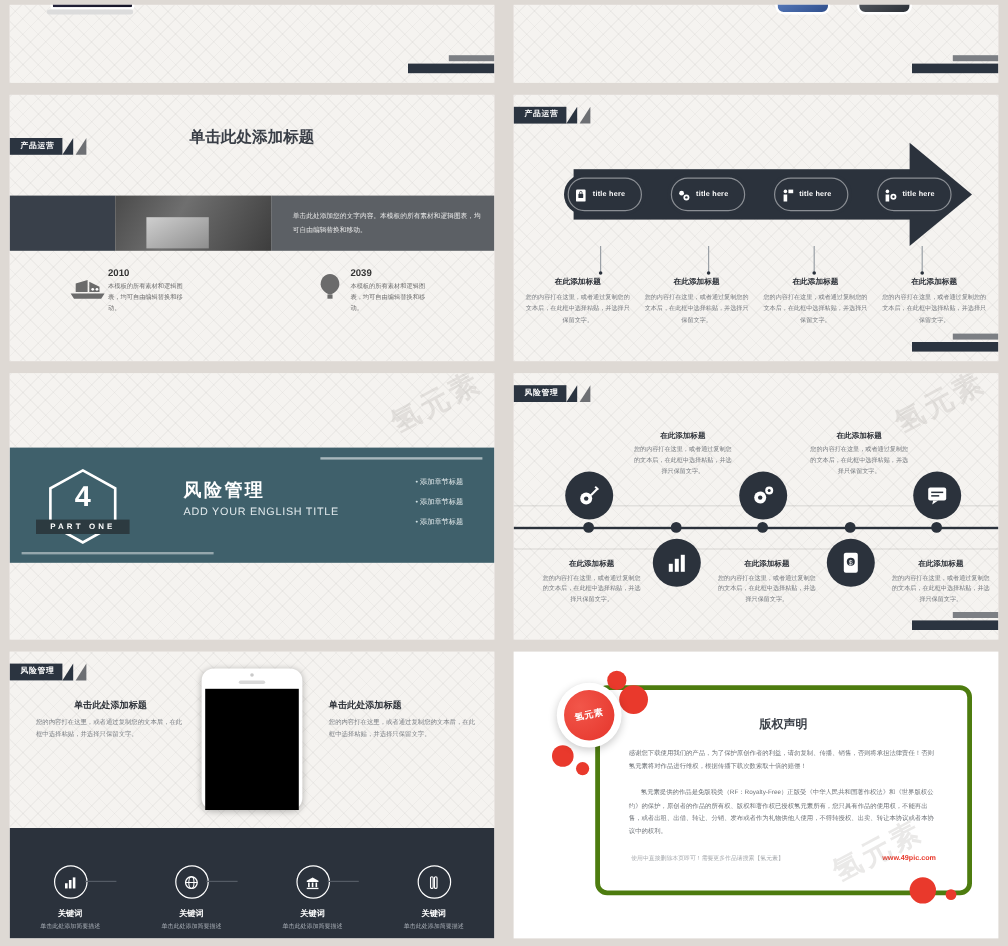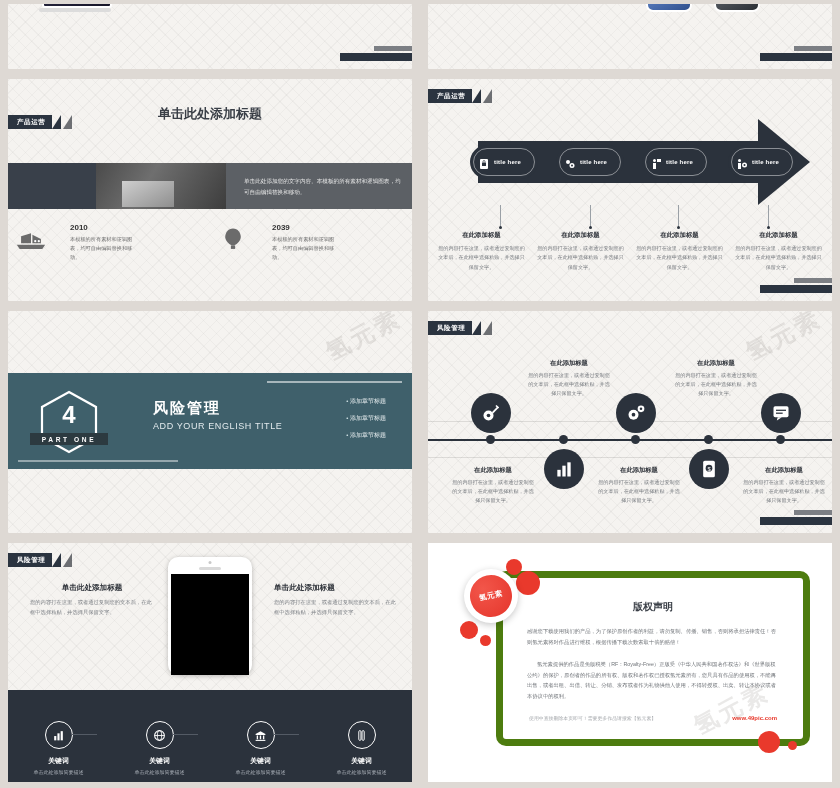--- a/index.html
+++ b/index.html
@@ -54,21 +54,21 @@
   
   .s-title{text-align:center;font-size:13px;color:#3a3f47;font-weight:bold;margin-top:26px;}
   .band{position:absolute;left:0;right:0;top:58px;height:46px;display:flex;}
   .band .dark{width:88px;background:#39404a;}
   .band .ph{width:130px;background:linear-gradient(120deg,#4a4a4a,#6f6f6f 40%,#3d3d3d);position:relative;}
   .band .ph:after{content:"";position:absolute;left:26px;top:18px;width:52px;height:26px;
       background:linear-gradient(150deg,#cfcfcf,#8e8e8e);}
   .band .txt{flex:1;background:#5c6065;color:#e8e8e8;font-size:5.6px;line-height:1.9;
       padding:13px 10px 0 18px;box-sizing:border-box;}
   .trio{position:absolute;left:0;right:0;top:118px;display:flex;}
-  .trio .it{flex:1;display:flex;gap:22px;padding:0 6px;align-items:flex-start;}
+  .trio .it{flex:1;display:flex;gap:0;padding:0 6px;align-items:flex-start;justify-content:center;}
   .trio .ic{width:34px;flex:none;color:#6b6b6b;padding-top:4px;}
   .trio .ic svg{width:34px;height:24px;fill:#6b6b6b;}
   .trio .yr{font-size:8px;font-weight:bold;color:#333;margin-bottom:3px;}
   .trio .ds{font-size:5.2px;color:#6e6e6e;line-height:1.75;max-width:72px;}
 
   
   .arrowwrap{position:absolute;left:10px;top:40px;right:4px;height:86px;}
   .abody{position:absolute;left:40px;top:22px;width:290px;height:42px;background:#2b323c;}
   .ahead{position:absolute;left:320px;top:0;width:0;height:0;border-style:solid;
      border-width:43px 0 43px 52px;border-color:transparent transparent transparent #2b323c;}
@@ -133,21 +133,21 @@
   .kw{position:absolute;bottom:6px;left:0;right:0;display:flex;}
   .kw .k{flex:1;text-align:center;position:relative;}
   .kw .ring{width:26px;height:26px;border-radius:50%;border:1.4px solid #fff;margin:0 auto 7px;
      display:flex;align-items:center;justify-content:center;}
   .kw .ring svg{width:13px;height:13px;fill:#fff;}
   .kw .kt{font-size:6.8px;font-weight:bold;color:#fff;margin-bottom:2px;}
   .kw .kp{font-size:5px;color:#aab0b8;line-height:1.6;}
   .kw .conn{position:absolute;top:13px;left:62%;width:26%;height:1px;background:#545b65;}
 
   
-  .cbox{position:absolute;left:68px;right:22px;top:28px;bottom:36px;border:7px solid #4d7c0f;
+  .cbox{position:absolute;left:68px;right:22px;top:28px;bottom:36px;border:4px solid #4d7c0f;
      border-radius:10px;background:#fff;}
   .cbox .ch{text-align:center;font-size:10px;font-weight:bold;color:#3a3f47;margin-top:22px;}
   .cbox .cp{font-size:5.3px;color:#6f7378;line-height:2.05;padding:0 24px;margin-top:12px;}
   .cbox .cp2{margin-top:11px;text-indent:10px;}
   .cbox .cf{display:flex;align-items:center;justify-content:space-between;padding:0 26px;margin-top:13px;}
   .cbox .cf .l{font-size:4.9px;color:#a6a9ad;}
   .cbox .cf .u{font-size:6px;color:#e8392c;font-weight:bold;}
   .badge{position:absolute;left:36px;top:26px;width:54px;height:54px;border-radius:50%;
      background:#fff;box-shadow:0 2px 7px rgba(0,0,0,.22);display:flex;align-items:center;justify-content:center;z-index:3;}
   .badge .in{width:42px;height:42px;border-radius:50%;background:radial-gradient(circle at 35% 30%,#f2564a,#e5352b);

